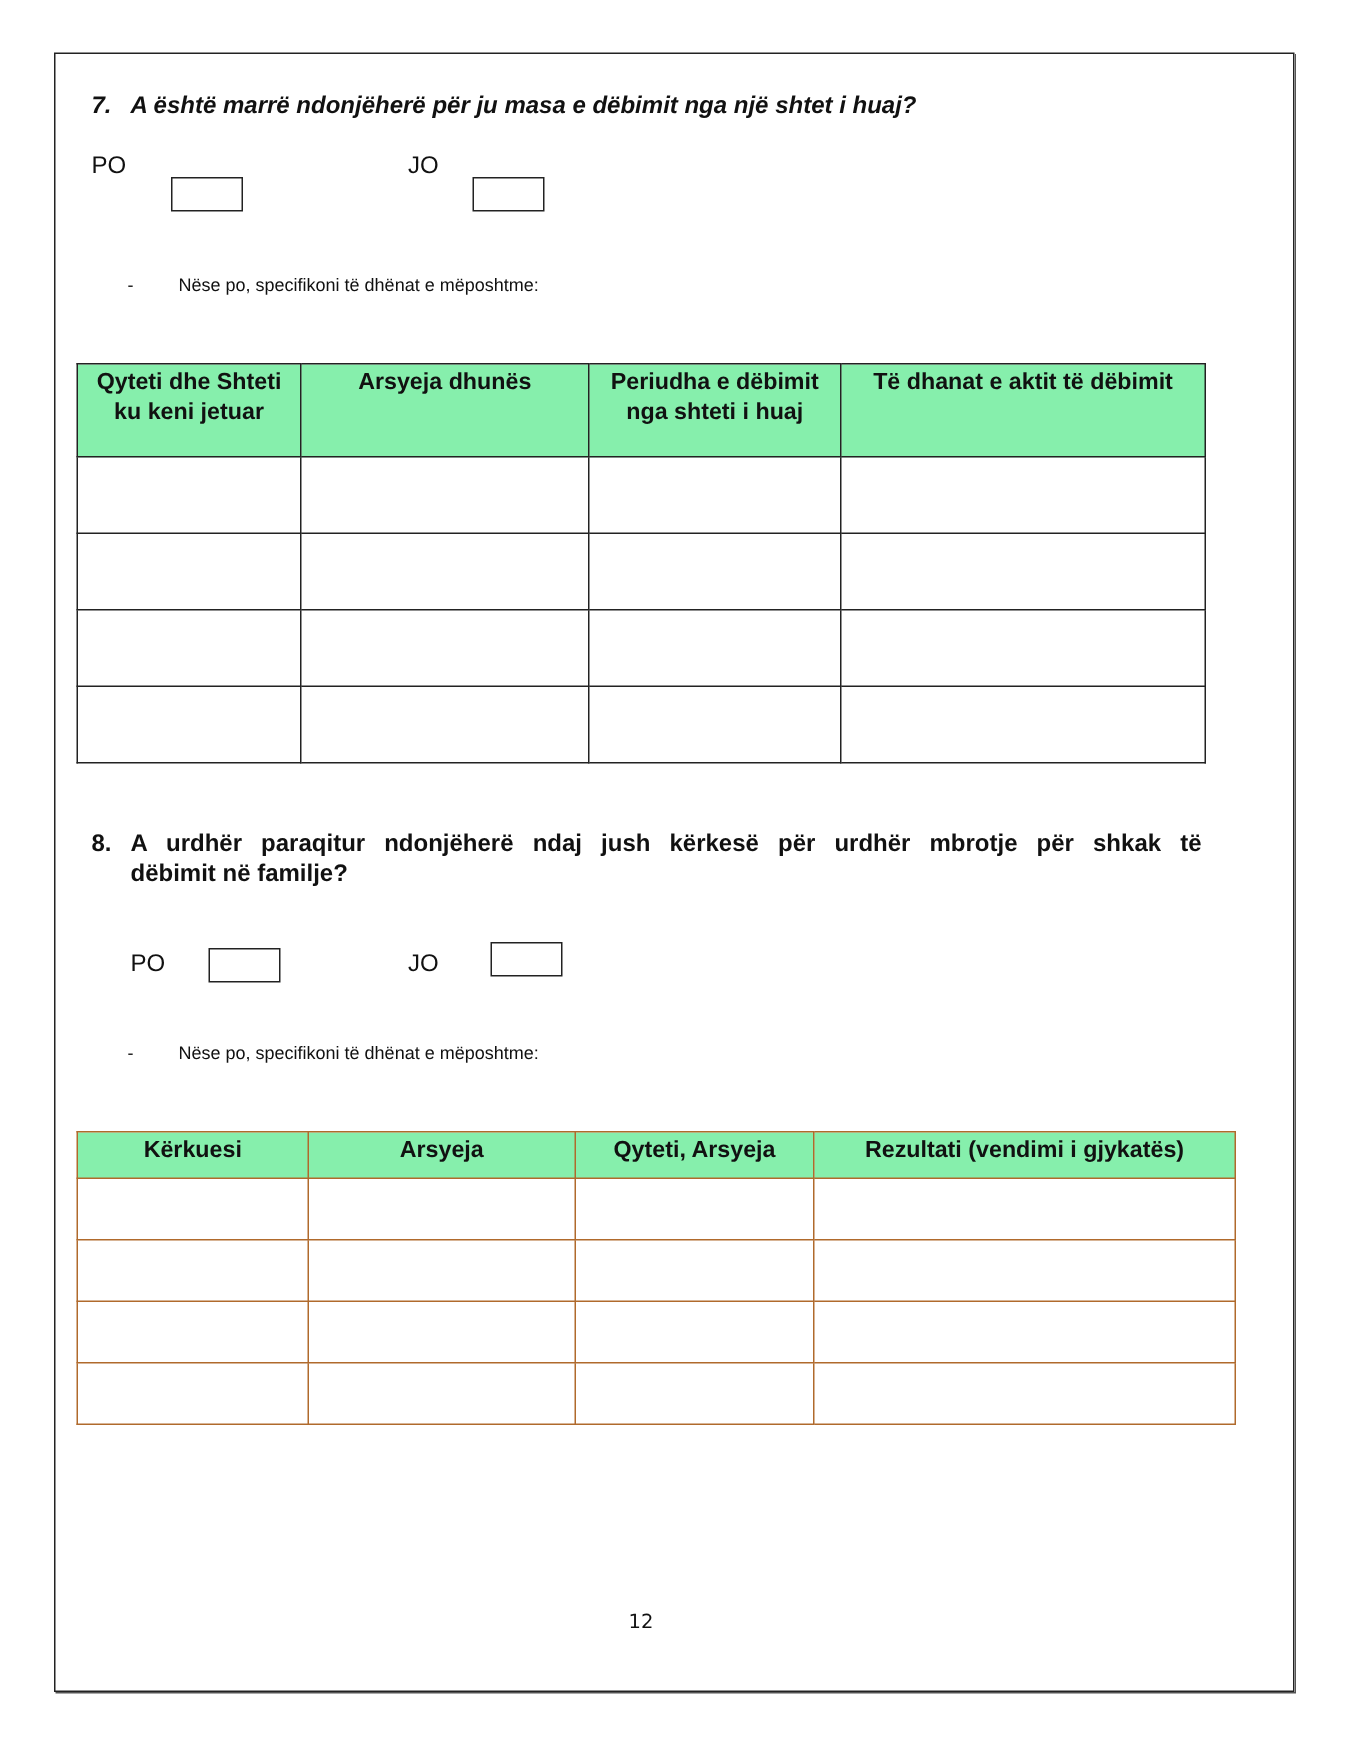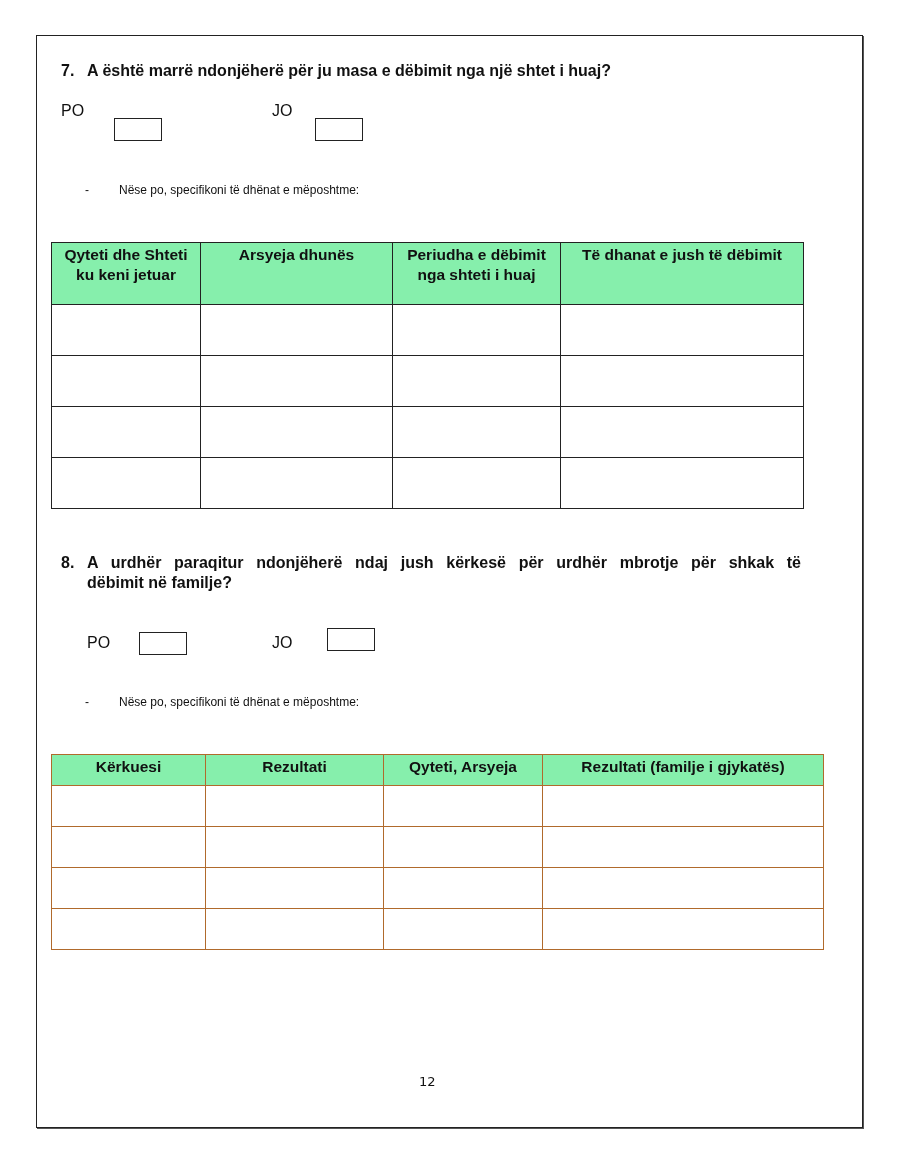--- a/index.html
+++ b/index.html
@@ -22,21 +22,21 @@
        text-align: center; vertical-align: top; padding: 2px 6px; }
   td { background: #fff; padding: 0; }
   td.cell { cursor: text; }
   .page-num { font-family: "DejaVu Sans", sans-serif; font-size: 13px; }
 </style>
 </head>
 <body>
 
 <div class="frame"></div>
 
-<div class="abs q-title" style="left:61px; top:61px;">
+<div class="abs q-title" style="left:61px; top:61px;font-style:italic;">
   <span class="q-num">7.</span><span>A është marrë ndonjëherë për ju masa e dëbimit nga një shtet i huaj?</span>
 </div>
 
 <div class="abs opt-label" style="left:61px; top:102px;">PO</div>
 <div class="checkbox" style="left:114px; top:118px;"></div>
 <div class="abs opt-label" style="left:272px; top:102px;">JO</div>
 <div class="checkbox" style="left:315px; top:118px;"></div>
 
 <div class="abs note" style="left:85px; top:183px;">
   <span class="dash">-</span><span>Nëse po, specifikoni të dhënat e mëposhtme:</span>
@@ -47,21 +47,21 @@
       <col style="width:149px">
       <col style="width:192px">
       <col style="width:168px">
       <col style="width:243px">
     </colgroup>
   <tbody>
       <tr style="height:62px;">
     <th>Qyteti dhe Shteti ku keni jetuar</th>
     <th>Arsyeja dhunës</th>
     <th>Periudha e dëbimit nga shteti i huaj</th>
-    <th>Të dhanat e jush të dëbimit</th>
+    <th>Të dhanat e aktit të dëbimit</th>
   </tr>
   <tr style="height:51px;">
     <td class="cell"></td>
     <td class="cell"></td>
     <td class="cell"></td>
     <td class="cell"></td>
   </tr>
   <tr style="height:51px;">
     <td class="cell"></td>
     <td class="cell"></td>
@@ -100,23 +100,23 @@
 <table class="t2" style="left:51px; top:754px; width:772px;">
   <colgroup>
       <col style="width:154px">
       <col style="width:178px">
       <col style="width:159px">
       <col style="width:281px">
     </colgroup>
   <tbody>
       <tr style="height:31px;">
     <th>Kërkuesi</th>
-    <th>Rezultati</th>
+    <th>Arsyeja</th>
     <th>Qyteti, Arsyeja</th>
-    <th>Rezultati (familje i gjykatës)</th>
+    <th>Rezultati (vendimi i gjykatës)</th>
   </tr>
   <tr style="height:41px;">
     <td class="cell"></td>
     <td class="cell"></td>
     <td class="cell"></td>
     <td class="cell"></td>
   </tr>
   <tr style="height:41px;">
     <td class="cell"></td>
     <td class="cell"></td>

